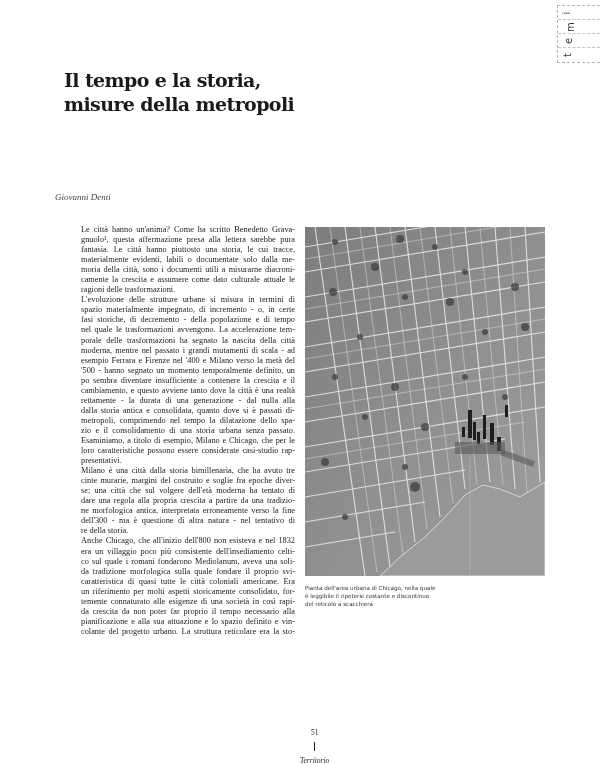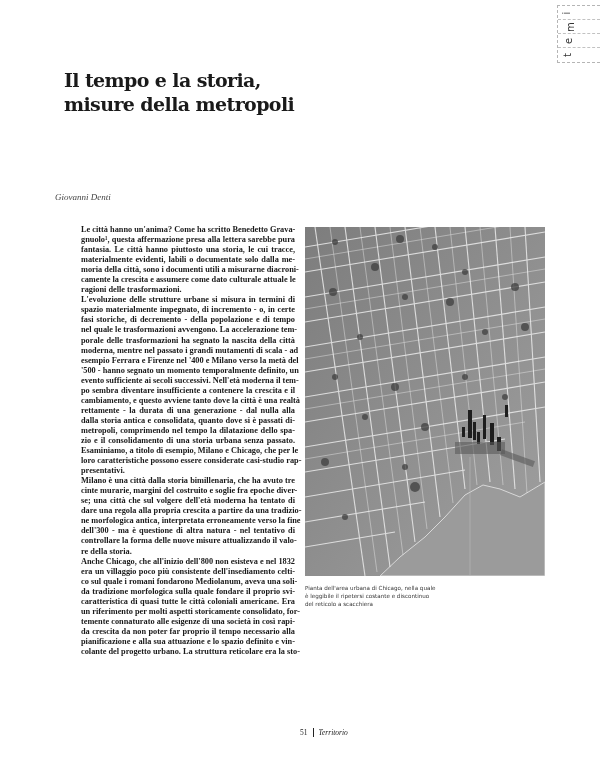--- a/index.html
+++ b/index.html
@@ -28,34 +28,34 @@
   }
   .author {
     position: absolute; left: 55px; top: 144px;
     font-family: "Liberation Serif", serif; font-style: italic; font-size: 9px; color: #444; margin-top: 48px;
   }
   .body-text {
     position: absolute; left: 81px; top: 225px; width: 214px;
     font-family: "Liberation Serif", serif; font-size: 8.3px; line-height: 10.05px;
     color: #1a1a1a; text-align: justify; hyphens: manual;
   }
-  .body-text .line { display: block; white-space: nowrap; text-align-last: justify; text-align: justify; font-weight: bold; }
+  .body-text .line { display: block; white-space: nowrap; text-align-last: justify; text-align: justify; }
   .body-text .line.last { text-align-last: left; }
   .map {
     position: absolute; left: 305px; top: 227px; width: 240px; height: 349px;
     background: #8e8e8e; overflow: hidden;
   }
   .caption {
     position: absolute; left: 305px; top: 584px; width: 160px;
     font-family: "DejaVu Sans", sans-serif; font-size: 5.6px; line-height: 8px; color: #333;
   }
   .footer {
     position: absolute; left: 300px; top: 728px;
     font-family: "Liberation Serif", serif; font-size: 7.5px; color: #222;
-    display: flex; align-items: center; gap: 5px;
+    display: flex; align-items: center; gap: 5px; flex-direction: column;
   }
   .footer .sep { display: inline-block; width: 1px; height: 9px; background: #222; }
   .footer .journal { font-style: italic; }
 </style>
 </head>
 <body>
 
 <div class="section-tab">
   <div class="row">
       <span>i</span>
@@ -87,37 +87,35 @@
     <span class="line">camente la crescita e assumere come dato culturale attuale le</span>
     <span class="line last">ragioni delle trasformazioni.</span>
     <span class="line">L'evoluzione delle strutture urbane si misura in termini di</span>
     <span class="line">spazio materialmente impegnato, di incremento - o, in certe</span>
     <span class="line">fasi storiche, di decremento - della popolazione e di tempo</span>
     <span class="line">nel quale le trasformazioni avvengono. La accelerazione tem-</span>
     <span class="line">porale delle trasformazioni ha segnato la nascita della città</span>
     <span class="line">moderna, mentre nel passato i grandi mutamenti di scala - ad</span>
     <span class="line">esempio Ferrara e Firenze nel '400 e Milano verso la metà del</span>
     <span class="line">'500 - hanno segnato un momento temporalmente definito, un</span>
-    <span class="line">evento sufficiente ai secoli successivi. Nell'età moderna il tem-</span>
     <span class="line">po sembra diventare insufficiente a contenere la crescita e il</span>
     <span class="line">cambiamento, e questo avviene tanto dove la città è una realtà</span>
     <span class="line">rettamente - la durata di una generazione - dal nulla alla</span>
     <span class="line">dalla storia antica e consolidata, quanto dove si è passati di-</span>
     <span class="line">metropoli, comprimendo nel tempo la dilatazione dello spa-</span>
     <span class="line">zio e il consolidamento di una storia urbana senza passato.</span>
     <span class="line">Esaminiamo, a titolo di esempio, Milano e Chicago, che per le</span>
     <span class="line">loro caratteristiche possono essere considerate casi-studio rap-</span>
     <span class="line last">presentativi.</span>
     <span class="line">Milano è una città dalla storia bimillenaria, che ha avuto tre</span>
     <span class="line">cinte murarie, margini del costruito e soglie fra epoche diver-</span>
     <span class="line">se; una città che sul volgere dell'età moderna ha tentato di</span>
     <span class="line">dare una regola alla propria crescita a partire da una tradizio-</span>
     <span class="line">ne morfologica antica, interpretata erroneamente verso la fine</span>
     <span class="line">dell'300 - ma è questione di altra natura - nel tentativo di</span>
-    <span class="line">controllare la forma delle nuove misure attualizzando il valo-</span>
     <span class="line last">re della storia.</span>
     <span class="line">Anche Chicago, che all'inizio dell'800 non esisteva e nel 1832</span>
     <span class="line">era un villaggio poco più consistente dell'insediamento celti-</span>
     <span class="line">co sul quale i romani fondarono Mediolanum, aveva una soli-</span>
     <span class="line">da tradizione morfologica sulla quale fondare il proprio svi-</span>
     <span class="line">caratteristica di quasi tutte le città coloniali americane. Era</span>
     <span class="line">un riferimento per molti aspetti storicamente consolidato, for-</span>
     <span class="line">temente connaturato alle esigenze di una società in così rapi-</span>
     <span class="line">da crescita da non poter far proprio il tempo necessario alla</span>
     <span class="line">pianificazione e alla sua attuazione e lo spazio definito e vin-</span>

